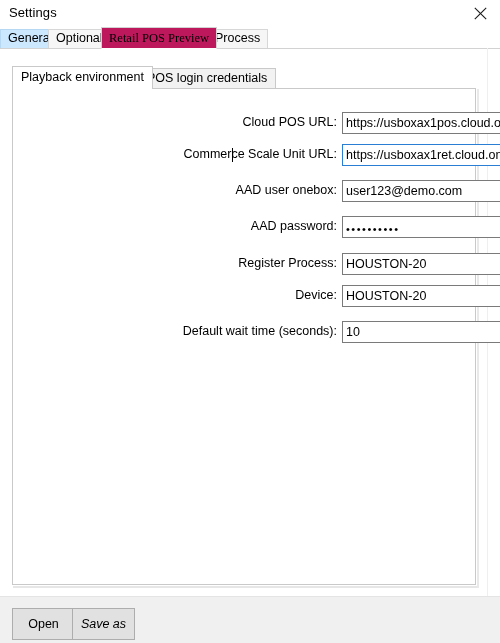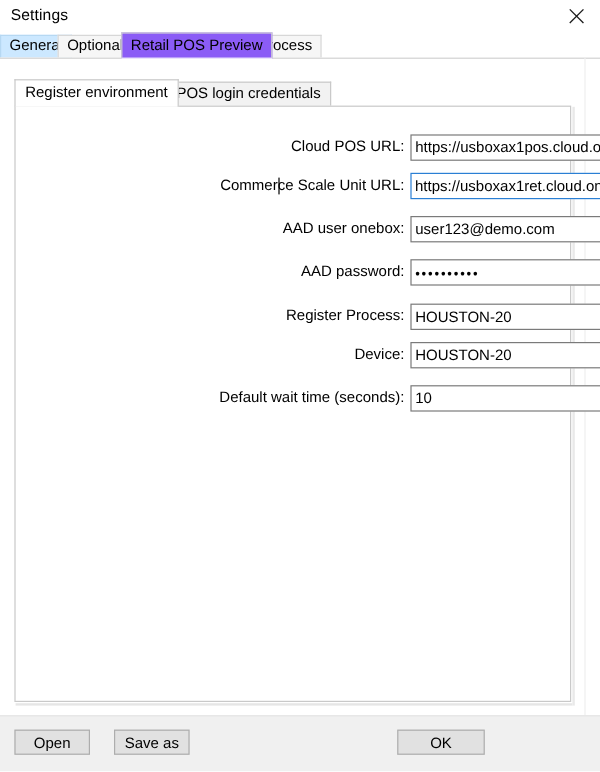--- a/index.html
+++ b/index.html
@@ -79,25 +79,26 @@
     cursor: default;
   }
   .outer-tab.hover {
     background: #cce8ff;
     border-color: #b6d8f2;
   }
   .outer-tab.selected {
     top: 0px;
     height: 22px;
     line-height: 20px;
-    background: #8b5cf6;
+    background: #be185d;
     border: 1px solid #d2d2d2;
     border-bottom: 1px solid #ffffff;
     z-index: 5;
     font-size: 12.5px;
+    font-family: Liberation Serif, serif;
   }
 
   
   .outer-page {
     position: absolute;
     left: 0;
     top: 48px;
     width: 500px;
     height: 548px;
     background: #ffffff;
@@ -256,21 +257,21 @@
     left: 0;
     top: 596px;
     width: 500px;
     height: 47px;
     background: #f0f0f0;
     border-top: 1px solid #e4e4e4;
     box-sizing: border-box;
   }
   .btn {
     position: absolute;
-    height: 21px;
+    height: 32px;
     box-sizing: border-box;
     background: #e1e1e1;
     border: 1px solid #adadad;
     font-family: "Liberation Sans", sans-serif;
     font-size: 12.5px;
     color: #000;
     text-align: center;
     line-height: 21px;
     cursor: default;
     padding: 0;
@@ -297,21 +298,21 @@
     <div class="outer-tab selected" style="left:101px;">Retail POS Preview</div>
     <div class="outer-tab" style="left:207px;">Process</div>
   </div>
 
   <div class="outer-page"></div>
   <div class="outer-page-right-border"></div>
 
   <div class="inner-panel-shadow"></div>
   <div class="inner-panel-shadow2"></div>
   <div class="inner-tabs">
-    <div class="inner-tab selected" style="left:0px;">Register environment</div>
+    <div class="inner-tab selected" style="left:0px;">Playback environment</div>
     <div class="inner-tab idle" style="left:126px;">POS login credentials</div>
   </div>
   <div class="inner-panel"></div>
 
   <div class="form">
 
     <div class="row" style="left:171px; top:112px;">
       <div class="lblbox">
           <div class="lbl">Cloud POS URL:</div>
         </div>
@@ -362,17 +363,16 @@
 
       </div>
     </div>
 
   </div>
 
   <div class="caret"></div>
 
   <div class="footer">
     <button class="btn" style="left:12px;  top:11px; width:63px;">Open</button>
-    <button class="btn" style="left:95px;  top:11px; width:63px;">Save as</button>
-    <button class="btn" style="left:331px; top:11px; width:73px;">OK</button>
+    <button class="btn" style="left:72px;  top:11px; width:63px;font-style:italic;">Save as</button>
   </div>
 
 </div>
 
 </body></html>

